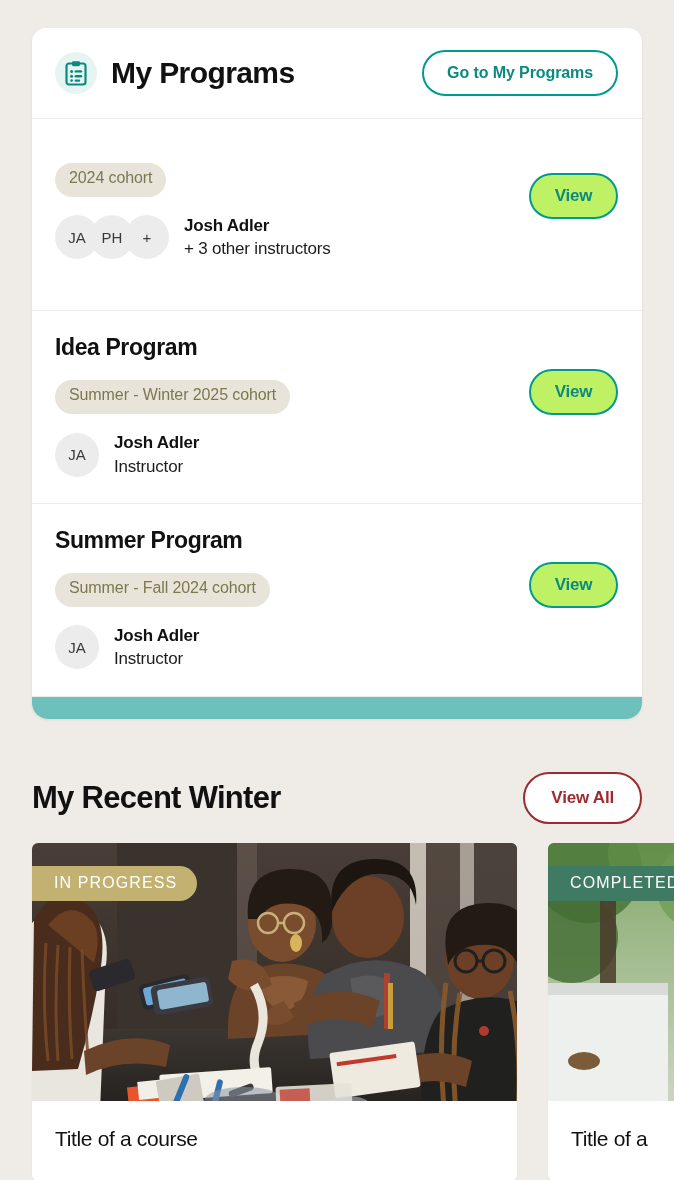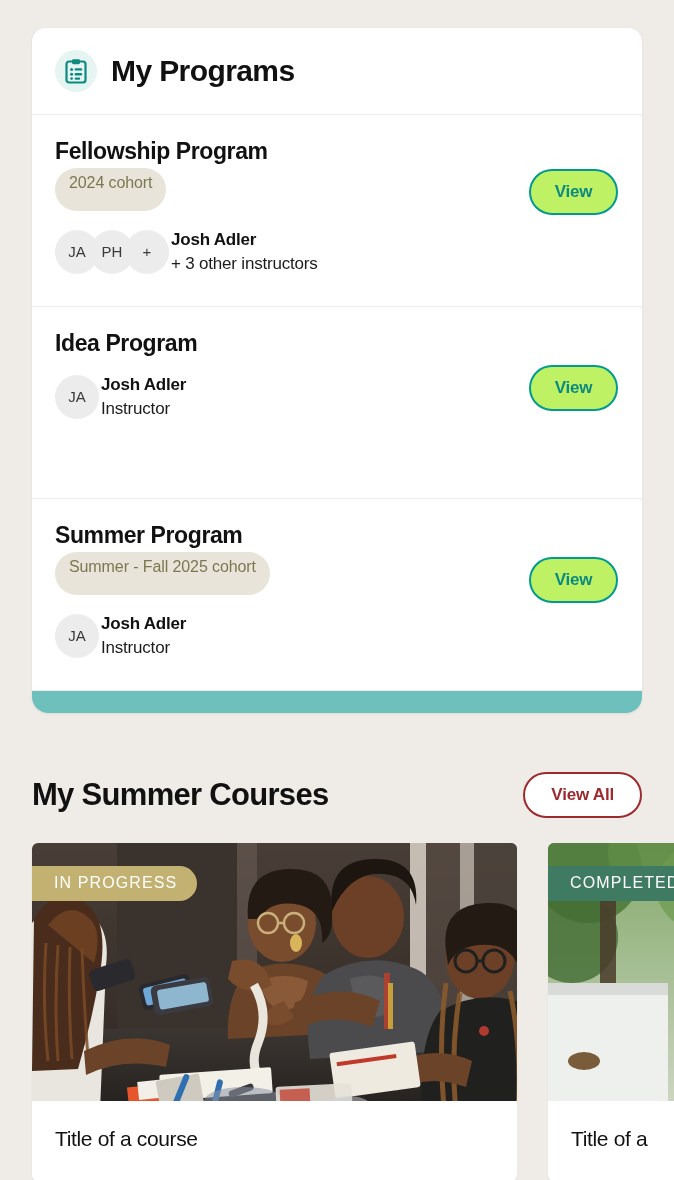--- a/index.html
+++ b/index.html
@@ -99,34 +99,34 @@
   .program-name {
     font-size: 23px;
     font-weight: 700;
     color: #111111;
     letter-spacing: -0.4px;
     line-height: 1.1;
   }
 
   .cohort-pill {
     display: inline-block;
-    margin-top: 4px;
-    padding: 7px 14px 20px;
+    margin-top: 20px;
+    padding: 7px 14px 11px;
     background: #e8e4d9;
     border-radius: 999px;
     color: #7b7851;
     font-size: 16px;
     line-height: 1;
     letter-spacing: -0.1px;
   }
 
   .instructor-block {
     display: flex;
     align-items: center;
-    gap: 2px;
+    gap: 15px;
     margin-top: 18px;
   }
 
   .avatar-stack {
     display: flex;
     align-items: center;
     flex: 0 0 auto;
   }
 
   .avatar {
@@ -202,21 +202,21 @@
     font-size: 31px;
     font-weight: 700;
     color: #111111;
     letter-spacing: -0.7px;
   }
 
   .btn-view-all {
     display: inline-flex;
     align-items: center;
     justify-content: center;
-    height: 46px;
+    height: 52px;
     padding: 4px 26px;
     border: 2px solid #9c2a2f;
     border-radius: 999px;
     background: #ffffff;
     color: #9c2a2f;
     font-family: "Liberation Sans", sans-serif;
     font-size: 17px;
     font-weight: 700;
     letter-spacing: -0.2px;
     cursor: pointer;
@@ -291,73 +291,74 @@
             <circle cx="7.6" cy="11.4" r="1.5" fill="#0d8a80"></circle>
             <rect x="10.6" y="10.2" width="7.6" height="2.4" rx="1.2" fill="#0d8a80"></rect>
             <circle cx="7.6" cy="16.2" r="1.5" fill="#0d8a80"></circle>
             <rect x="10.6" y="15" width="7.6" height="2.4" rx="1.2" fill="#0d8a80"></rect>
             <circle cx="7.6" cy="20.6" r="1.3" fill="#0d8a80"></circle>
             <rect x="10.6" y="19.6" width="5.6" height="2.2" rx="1.1" fill="#0d8a80"></rect>
           </svg>
         </span>
         <h1 class="programs-title">My Programs</h1>
       </div>
+      <button class="btn-goto">Go to My Programs</button>
     </div>
 
     <div class="program-row">
-      <div class="program-name">Fellowship Program</div>
       <span class="cohort-pill">2024 cohort</span>
       <div class="instructor-block">
         <div class="avatar-stack">
           <span class="avatar">JA</span>
           <span class="avatar">PH</span>
           <span class="avatar">+</span>
         </div>
         <div class="instructor-text">
           <div class="instructor-name">Josh Adler</div>
           <div class="instructor-role">+ 3 other instructors</div>
         </div>
       </div>
       <button class="btn-view view-pos-1">View</button>
     </div>
 
     <div class="program-row">
       <div class="program-name">Idea Program</div>
+      <span class="cohort-pill">Summer - Winter 2025 cohort</span>
       <div class="instructor-block">
         <div class="avatar-stack">
           <span class="avatar">JA</span>
         </div>
         <div class="instructor-text">
           <div class="instructor-name">Josh Adler</div>
           <div class="instructor-role">Instructor</div>
         </div>
       </div>
       <button class="btn-view view-pos-2">View</button>
     </div>
 
     <div class="program-row">
       <div class="program-name">Summer Program</div>
-      <span class="cohort-pill">Summer - Fall 2025 cohort</span>
+      <span class="cohort-pill">Summer - Fall 2024 cohort</span>
       <div class="instructor-block">
         <div class="avatar-stack">
           <span class="avatar">JA</span>
         </div>
         <div class="instructor-text">
           <div class="instructor-name">Josh Adler</div>
           <div class="instructor-role">Instructor</div>
         </div>
       </div>
       <button class="btn-view view-pos-3">View</button>
     </div>
 
     <div class="card-footer-bar"></div>
   </section>
 
   <div class="recent-head">
-    <h2 class="recent-title">My Summer Courses</h2>
+    <h2 class="recent-title">My Recent Winter</h2>
     <button class="btn-view-all">View All</button>
   </div>
 
   <div class="courses-strip">
 
     <article class="course-card">
       <div class="course-thumb">
         <svg viewBox="0 0 485 278" preserveAspectRatio="xMidYMid slice">
           <defs>
             <linearGradient id="wallA" x1="0" y1="0" x2="0" y2="1">

